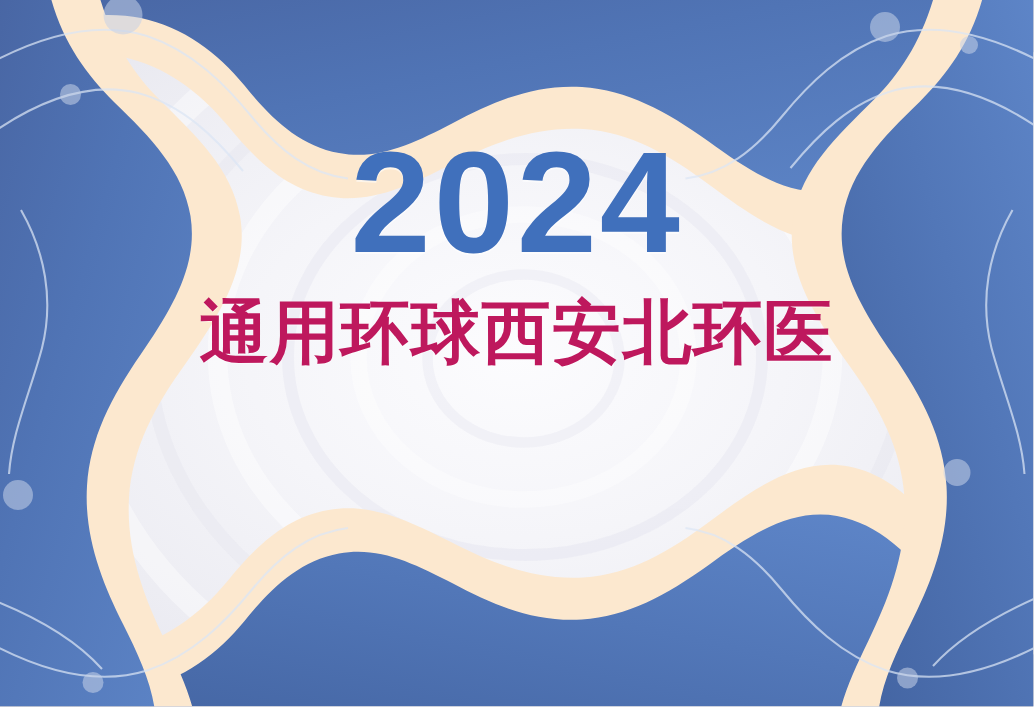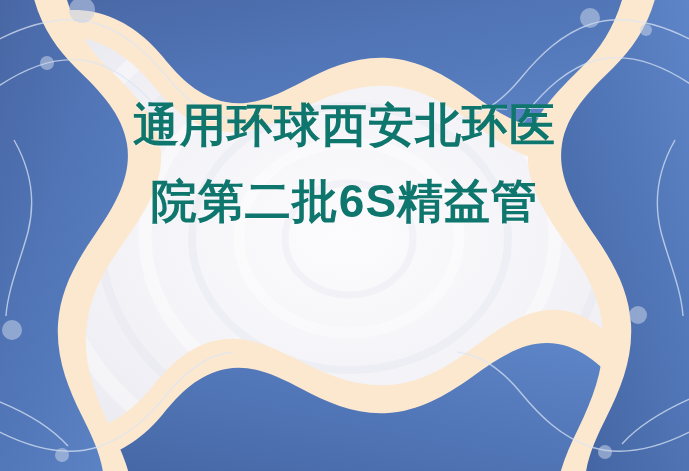--- a/index.html
+++ b/index.html
@@ -43,22 +43,22 @@
     color: #4070BC;
     text-shadow: 0 1px 0 rgba(255,255,255,0.55);
     margin: 0;
     padding: 0;
   }
   .cn-line {
     font-size: 46px;
     font-weight: 700;
     line-height: 1.0;
     letter-spacing: 1px;
-    color: #0f766e;
-    margin: 4px;
+    color: #be185d;
+    margin: 14px;
     padding: 0;
     white-space: nowrap;
     text-shadow: 0 1px 0 rgba(255,255,255,0.5);
   }
   .cn-line.l1 { margin-top: 14px; }
   .cn-line.l2 { margin-top: 26px; }
   .cn-line.l3 { margin-top: 26px; }
 </style>
 </head>
 <body>
@@ -202,17 +202,17 @@
         <circle cx="12" cy="330" r="10"></circle>
         <circle cx="62" cy="455" r="7"></circle>
         <circle cx="638" cy="315" r="9"></circle>
         <circle cx="605" cy="452" r="7"></circle>
       </g>
 
     </g>
   </svg>
 
   <div id="text-stack">
+    <div class="year">2024</div>
     <div class="cn-line l1">通用环球西安北环医</div>
-    <div class="cn-line l2">院第二批6S精益管</div>
   </div>
 
 </div>
 
 </body></html>

